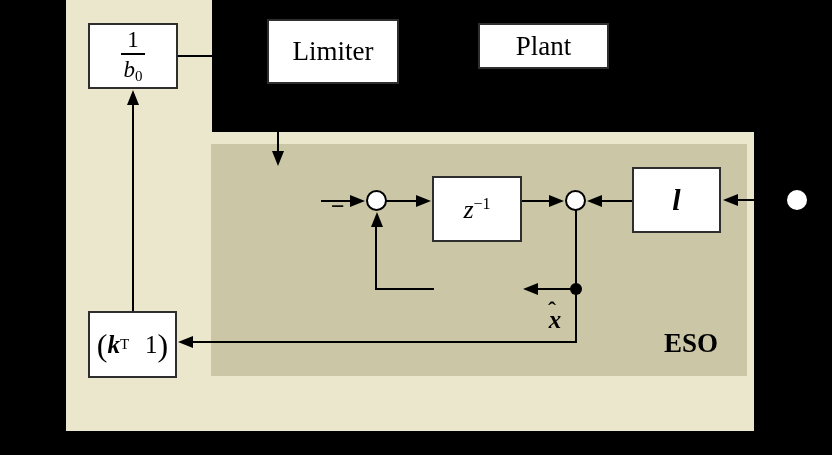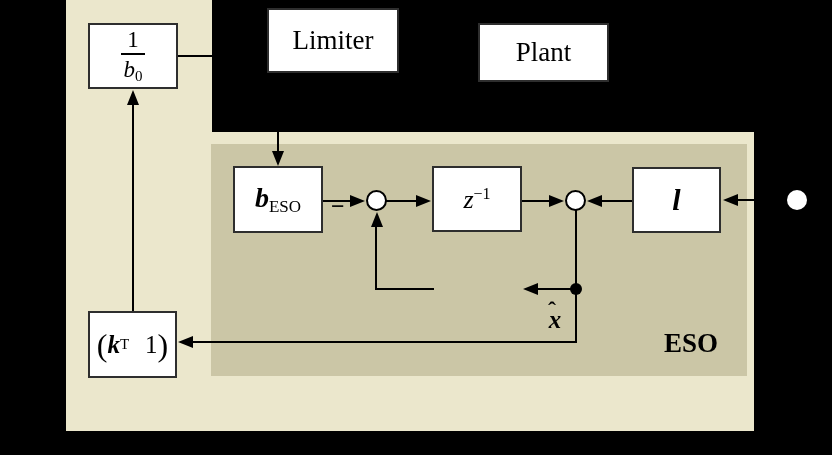--- a/index.html
+++ b/index.html
@@ -92,33 +92,30 @@
   <div class="ah ah-left" style="left:178px; top:336px;"></div>
 
   <div class="box" style="left:88px; top:23px; width:90px; height:66px;">
     <div class="frac">
       <span>1</span>
       <span class="bar"></span>
       <span><span class="it">b</span><sub>0</sub></span>
     </div>
   </div>
 
-  <div class="box" style="left:267px; top:8px; width:132px; height:65px;">
+  <div class="box" style="left:267px; top:19px; width:132px; height:65px;">
     <span>Limiter</span>
   </div>
 
-  <div class="box" style="left:478px; top:23px; width:131px; height:59px;">
+  <div class="box" style="left:478px; top:23px; width:131px; height:46px;">
     <span>Plant</span>
   </div>
 
-  <div class="box" style="left:233px; top:166px; width:90px; height:67px;">
-    <span><span class="bi" style="font-size:28px;">b</span><span class="sub-eso">ESO</span></span>
-  </div>
 
-  <div class="box" style="left:432px; top:166px; width:90px; height:66px;">
+  <div class="box" style="left:432px; top:176px; width:90px; height:66px;">
     <span><span class="it" style="font-size:26px;">z</span><span class="sup-exp">−1</span></span>
   </div>
 
   <div class="box" style="left:632px; top:167px; width:89px; height:66px;">
     <span class="bi" style="font-size:30px;">l</span>
   </div>
 
 
   <div class="box" style="left:88px; top:311px; width:89px; height:67px;">
     <span class="kt1-row">

